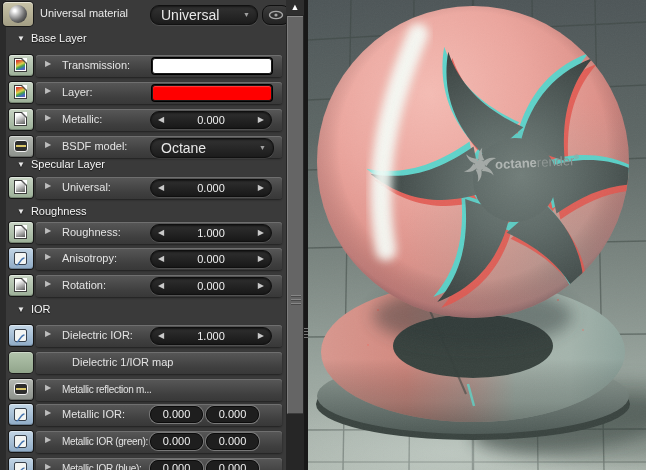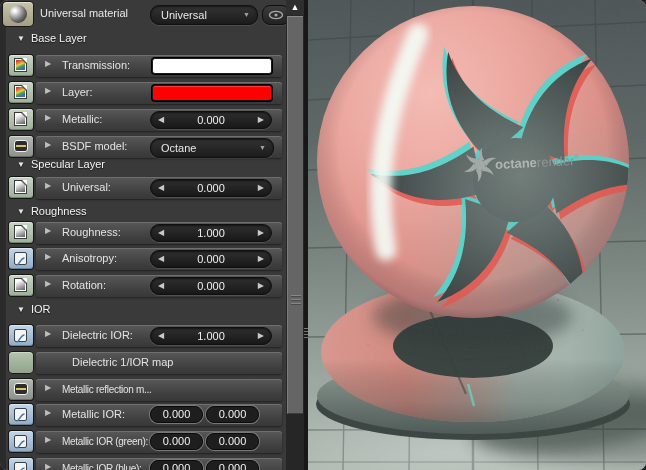--- a/index.html
+++ b/index.html
@@ -1,30 +1,30 @@
 <!DOCTYPE html>
 <html><head>
 <meta charset="utf-8">
 <style>
   html,body{margin:0;padding:0;background:#222;}
   #app{position:relative;width:646px;height:470px;overflow:hidden;
        font-family:"Liberation Sans","DejaVu Sans",sans-serif;
-       background:#f9a8d4;border-radius:8px;-webkit-font-smoothing:antialiased;}
+       background:#f9a8d4;-webkit-font-smoothing:antialiased;}
   
   #panel{position:absolute;left:0;top:0;width:286px;height:470px;background:#3a3a3a;}
   #panel .leftstrip{position:absolute;left:0;top:0;width:6px;height:470px;background:#2b2b2b;}
   
   .hdr-icon{position:absolute;left:3px;top:2px;width:30px;height:24px;border-radius:4px;
     background:linear-gradient(#c9c4a8,#a39e84);box-shadow:0 0 0 1px #181818,inset 0 1px 0 rgba(255,255,255,.5);}
   .hdr-icon::after{content:"";position:absolute;left:6px;top:3px;width:18px;height:18px;border-radius:50%;
     background:radial-gradient(circle at 32% 32%, #ffffff 6%, #cfcfcf 22%, #6a6a6a 58%, #272727 92%);}
   .hdr-title{position:absolute;left:40px;top:7px;font-size:11px;color:#e9e9e9;}
   .dd{position:absolute;height:18px;background:linear-gradient(#323232,#1c1c1c);
       border:1px solid #111;border-radius:9px;box-shadow:0 1px 0 rgba(255,255,255,.10),inset 0 1px 2px rgba(0,0,0,.55);}
-  .ddt{position:absolute;left:10px;top:0;line-height:18px;font-size:11px;color:#e8e8e8;white-space:nowrap;}
+  .ddt{position:absolute;left:10px;top:0;line-height:18px;font-size:14px;color:#e8e8e8;white-space:nowrap;}
   .ddt.muted{color:#8d8d8d;}
   .dda{position:absolute;right:7px;top:0;line-height:18px;font-size:7px;color:#a0a0a0;}
   #hdr-dd{left:150px;top:5px;width:106px;}
   #hdr-eye{position:absolute;left:262px;top:5px;width:26px;height:18px;border-radius:8px;
     background:linear-gradient(#3c3c3c,#222);border:1px solid #101010;box-shadow:0 1px 0 rgba(255,255,255,.08);}
   #hdr-eye svg{position:absolute;left:5px;top:4px;}
   
   .sect{position:absolute;left:17px;height:13px;font-size:11px;font-weight:normal;color:#f4f4f4;
         text-shadow:0 1px 1px rgba(0,0,0,.65);white-space:nowrap;}
   .sect .st{font-size:8px;margin-right:6px;vertical-align:1px;color:#e8e8e8;}

